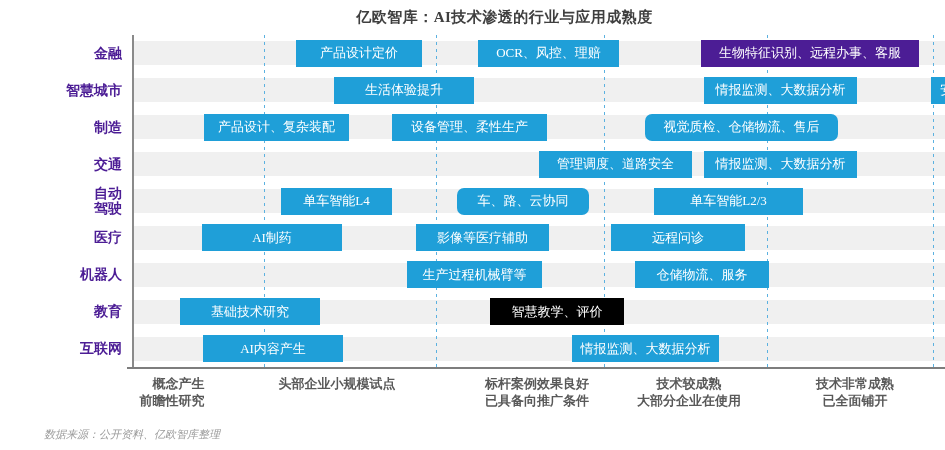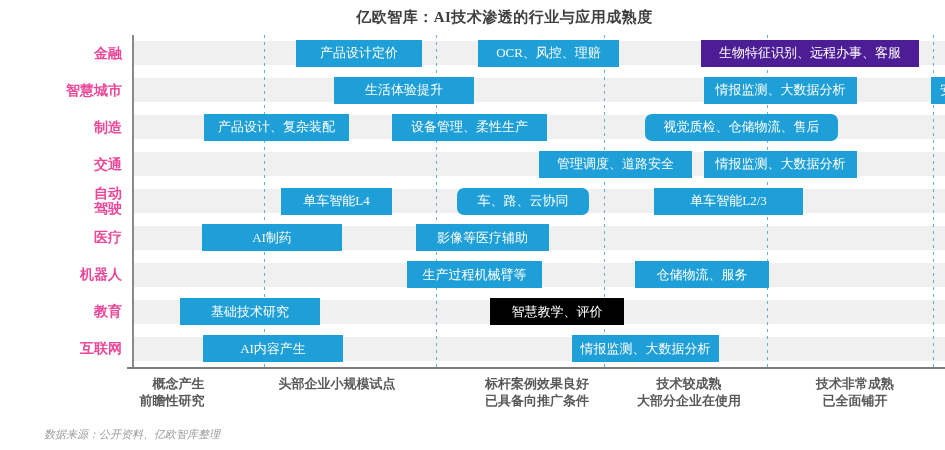--- a/index.html
+++ b/index.html
@@ -3,21 +3,21 @@
 <meta charset="utf-8">
 <style>
   html,body{margin:0;padding:0;background:#ffffff;}
   .page{position:relative;width:945px;height:450px;background:#fff;overflow:hidden;
         font-family:Liberation Serif, serif;margin-left:32px;}
   .title{position:absolute;top:8px;left:0;width:945px;text-align:center;
          font-size:15px;font-weight:bold;color:#3f3f3f;letter-spacing:.5px;}
   .plot{position:absolute;left:0;top:0;width:945px;height:450px;}
   .row-stripe{position:absolute;background:#f0f0f0;}
   .row-label{position:absolute;text-align:right;font-size:14px;font-weight:bold;
-             color:#ec4899;white-space:pre-line;line-height:15px;
+             color:#4c1d95;white-space:pre-line;line-height:15px;
              display:flex;align-items:center;justify-content:flex-end;}
   .bar{position:absolute;display:flex;align-items:center;justify-content:center;
        color:#fff;font-size:13px;white-space:nowrap;overflow:hidden;z-index:3;}
   .divider{position:absolute;width:1px;z-index:2;}
   .y-axis{position:absolute;width:2px;background:#8a8a8a;z-index:4;}
   .x-axis{position:absolute;height:2px;background:#7d7d7d;z-index:4;}
   .x-arrow{position:absolute;width:0;height:0;border-top:4px solid transparent;
            border-bottom:4px solid transparent;border-left:9px solid #333;z-index:4;}
   .stage-label{position:absolute;text-align:center;font-size:13px;font-weight:bold;
                color:#595959;line-height:17px;white-space:nowrap;transform:translateX(-50%);}
@@ -57,20 +57,21 @@
       <div class="row-stripe" style="left: 100px; top: 189px; width: 843px; height: 24px; background: rgb(240, 240, 240);"></div>
       <div class="row-label" style="left: 0px; top: 182.556px; width: 90px; height: 36.8889px;">自动
 驾驶</div>
       <div class="bar" style="left: 249px; top: 187.5px; width: 111px; height: 27px; background: rgb(31, 159, 216);">单车智能L4</div>
       <div class="bar" style="left: 425px; top: 187.5px; width: 132px; height: 27px; background: rgb(31, 159, 216); border-radius: 7px;">车、路、云协同</div>
       <div class="bar" style="left: 622px; top: 187.5px; width: 149px; height: 27px; background: rgb(31, 159, 216);">单车智能L2/3</div>
       <div class="row-stripe" style="left: 100px; top: 225.889px; width: 843px; height: 24px; background: rgb(240, 240, 240);"></div>
       <div class="row-label" style="left: 0px; top: 219.444px; width: 90px; height: 36.8889px;">医疗</div>
       <div class="bar" style="left: 170px; top: 224.389px; width: 140px; height: 27px; background: rgb(31, 159, 216);">AI制药</div>
       <div class="bar" style="left: 384px; top: 224.389px; width: 133px; height: 27px; background: rgb(31, 159, 216);">影像等医疗辅助</div>
+      <div class="bar" style="left: 579px; top: 224.389px; width: 134px; height: 27px; background: rgb(31, 159, 216);">远程问诊</div>
       <div class="row-stripe" style="left: 100px; top: 262.778px; width: 843px; height: 24px; background: rgb(240, 240, 240);"></div>
       <div class="row-label" style="left: 0px; top: 256.333px; width: 90px; height: 36.8889px;">机器人</div>
       <div class="bar" style="left: 375px; top: 261.278px; width: 135px; height: 27px; background: rgb(31, 159, 216);">生产过程机械臂等</div>
       <div class="bar" style="left: 603px; top: 261.278px; width: 134px; height: 27px; background: rgb(31, 159, 216);">仓储物流、服务</div>
       <div class="row-stripe" style="left: 100px; top: 299.667px; width: 843px; height: 24px; background: rgb(240, 240, 240);"></div>
       <div class="row-label" style="left: 0px; top: 293.222px; width: 90px; height: 36.8889px;">教育</div>
       <div class="bar" style="left: 148px; top: 298.167px; width: 140px; height: 27px; background: rgb(31, 159, 216);">基础技术研究</div>
       <div class="bar" style="left: 458px; top: 298.167px; width: 134px; height: 27px; background: #000000;">智慧教学、评价</div>
       <div class="row-stripe" style="left: 100px; top: 336.556px; width: 843px; height: 24px; background: rgb(240, 240, 240);"></div>
       <div class="row-label" style="left: 0px; top: 330.111px; width: 90px; height: 36.8889px;">互联网</div>

